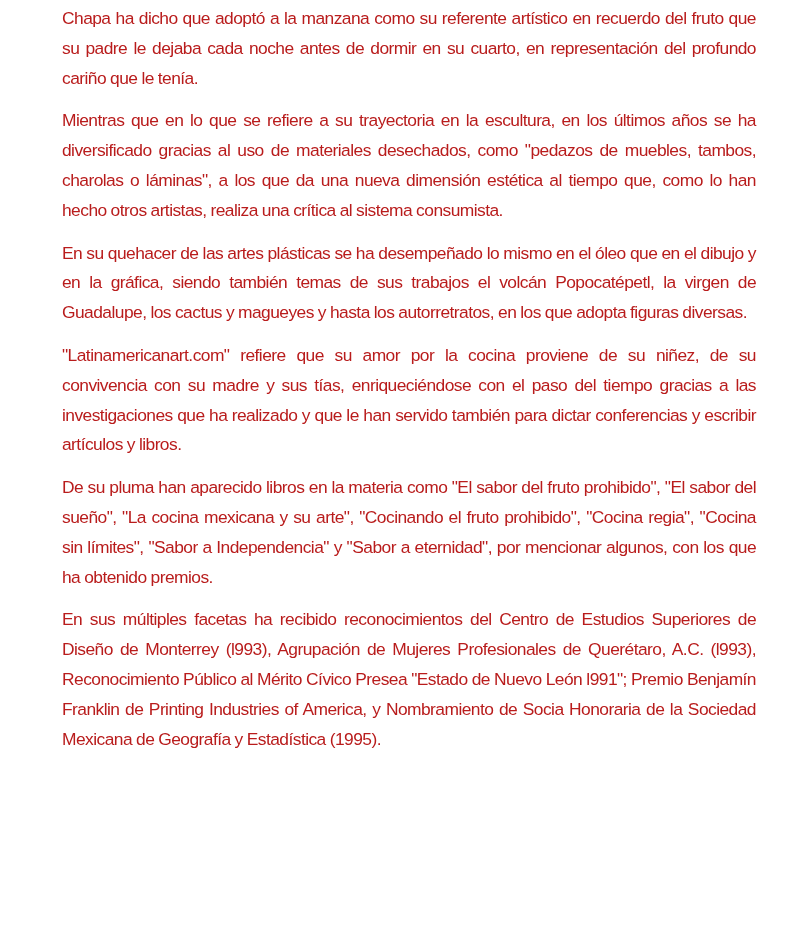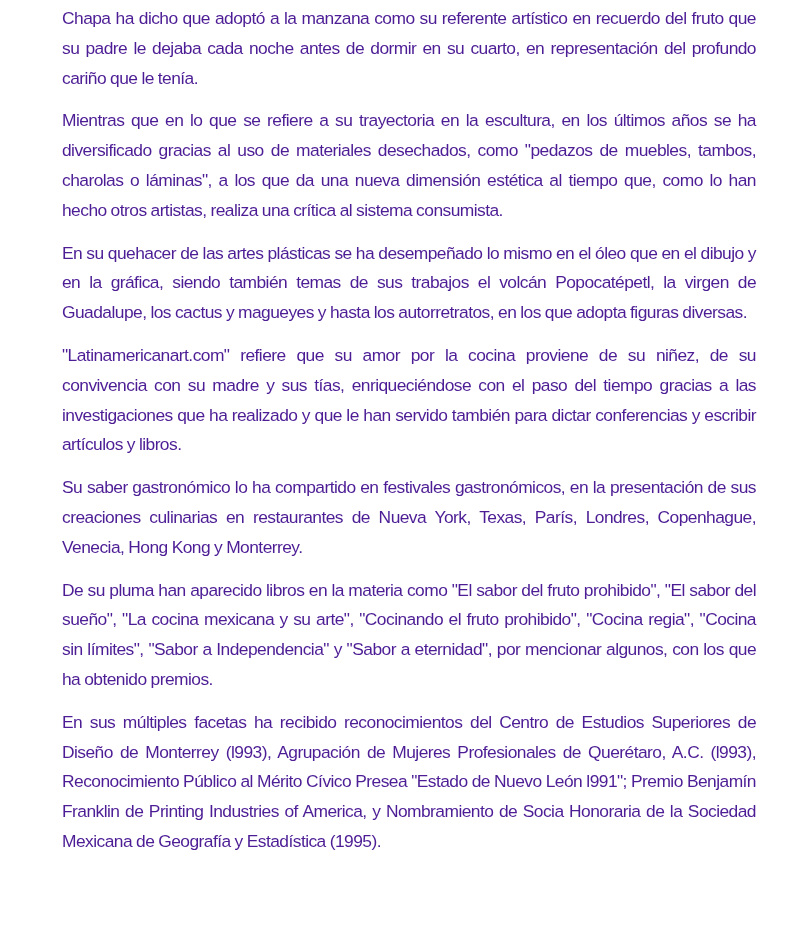--- a/index.html
+++ b/index.html
@@ -10,21 +10,21 @@
     body {
       width: 800px;
       height: 942px;
       overflow: hidden;
     }
     .article {
       position: absolute;
       left: 62px;
       top: 4px;
       width: 694px;
-      color: #4c1d95;
+      color: #b91c1c;
       font-family: "Liberation Sans", sans-serif;
       font-size: 17.4px;
       line-height: 29.8px;
       letter-spacing: -0.55px;
       word-spacing: -0.3px;
     }
     .article p {
       margin: 0 0 13px 0;
       text-align: justify;
       text-align-last: left;
@@ -32,16 +32,15 @@
     }
   </style>
 </head>
 <body>
 
 <div class="article">
   <p>Chapa ha dicho que adoptó a la manzana como su referente artístico en recuerdo del fruto que su padre le dejaba cada noche antes de dormir en su cuarto, en representación del profundo cariño que le tenía.</p>
   <p>Mientras que en lo que se refiere a su trayectoria en la escultura, en los últimos años se ha diversificado gracias al uso de materiales desechados, como "pedazos de muebles, tambos, charolas o láminas", a los que da una nueva dimensión estética al tiempo que, como lo han hecho otros artistas, realiza una crítica al sistema consumista.</p>
   <p>En su quehacer de las artes plásticas se ha desempeñado lo mismo en el óleo que en el dibujo y en la gráfica, siendo también temas de sus trabajos el volcán Popocatépetl, la virgen de Guadalupe, los cactus y magueyes y hasta los autorretratos, en los que adopta figuras diversas.</p>
   <p>"Latinamericanart.com" refiere que su amor por la cocina proviene de su niñez, de su convivencia con su madre y sus tías, enriqueciéndose con el paso del tiempo gracias a las investigaciones que ha realizado y que le han servido también para dictar conferencias y escribir artículos y libros.</p>
-  <p>Su saber gastronómico lo ha compartido en festivales gastronómicos, en la presentación de sus creaciones culinarias en restaurantes de Nueva York, Texas, París, Londres, Copenhague, Venecia, Hong Kong y Monterrey.</p>
   <p>De su pluma han aparecido libros en la materia como "El sabor del fruto prohibido", "El sabor del sueño", "La cocina mexicana y su arte", "Cocinando el fruto prohibido", "Cocina regia", "Cocina sin límites", "Sabor a Independencia" y "Sabor a eternidad", por mencionar algunos, con los que ha obtenido premios.</p>
   <p>En sus múltiples facetas ha recibido reconocimientos del Centro de Estudios Superiores de Diseño de Monterrey (l993), Agrupación de Mujeres Profesionales de Querétaro, A.C. (l993), Reconocimiento Público al Mérito Cívico Presea "Estado de Nuevo León l991"; Premio Benjamín Franklin de Printing Industries of America, y Nombramiento de Socia Honoraria de la Sociedad Mexicana de Geografía y Estadística (1995).</p>
 </div>
 
 </body></html>

